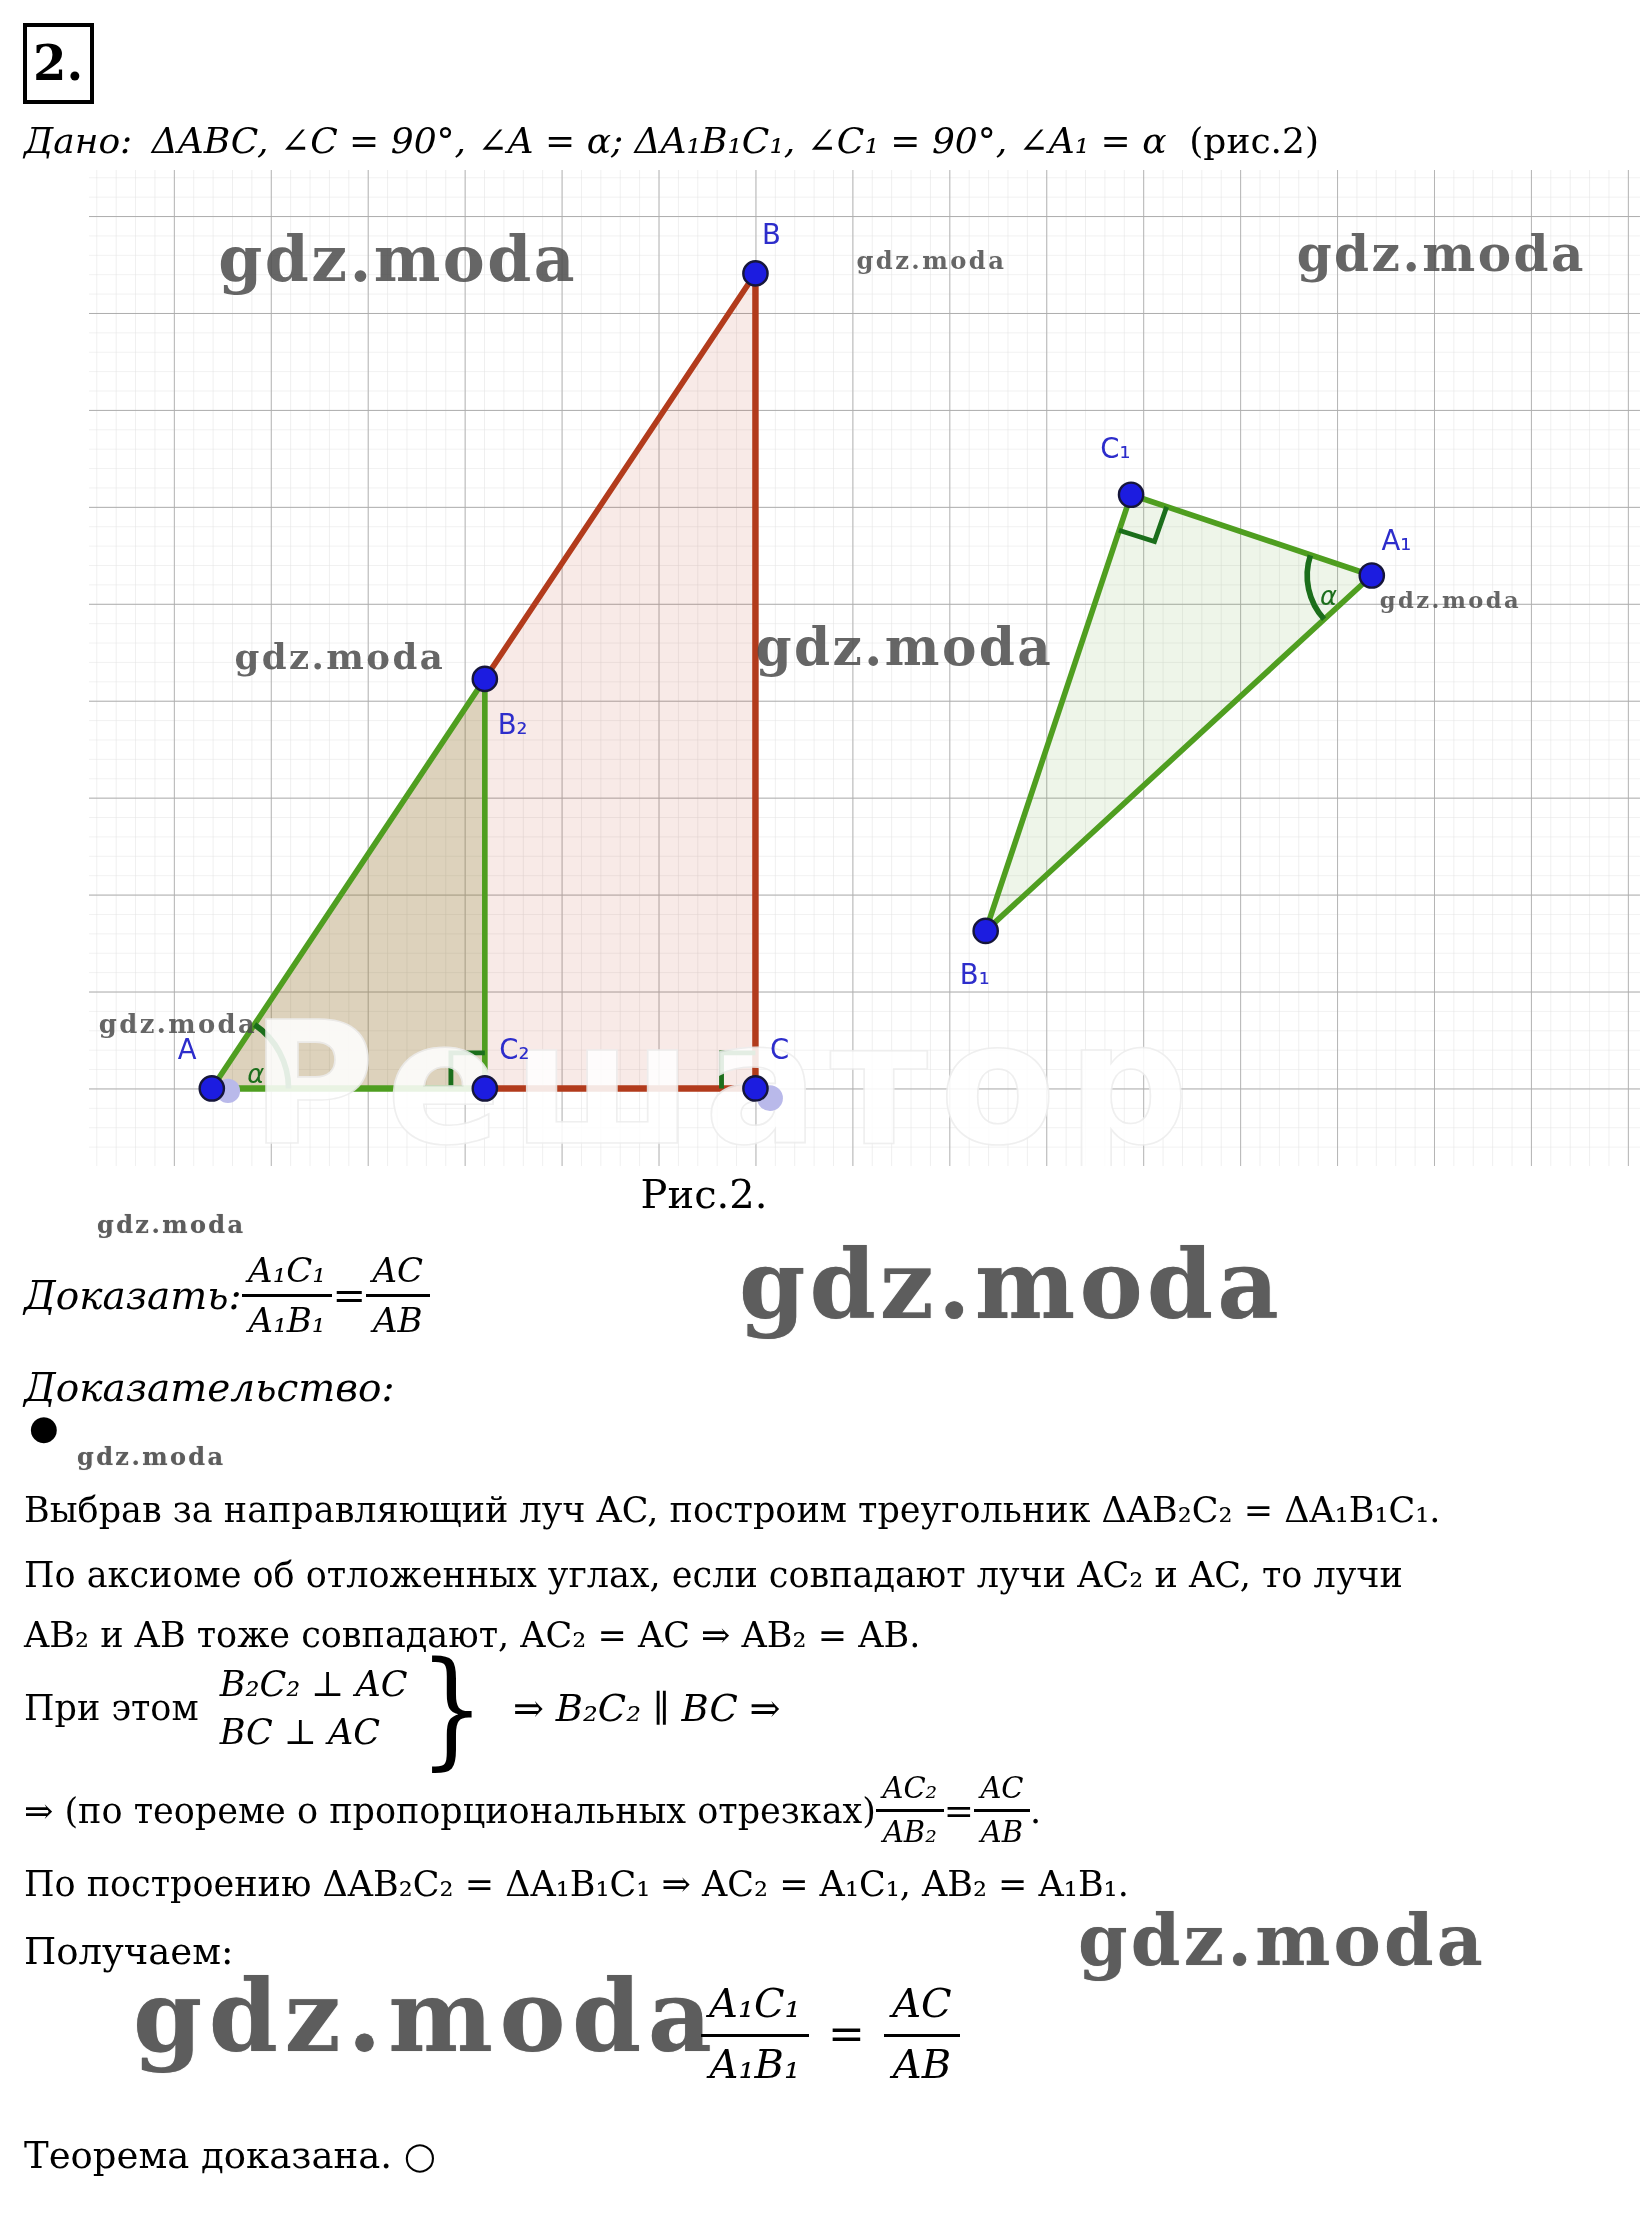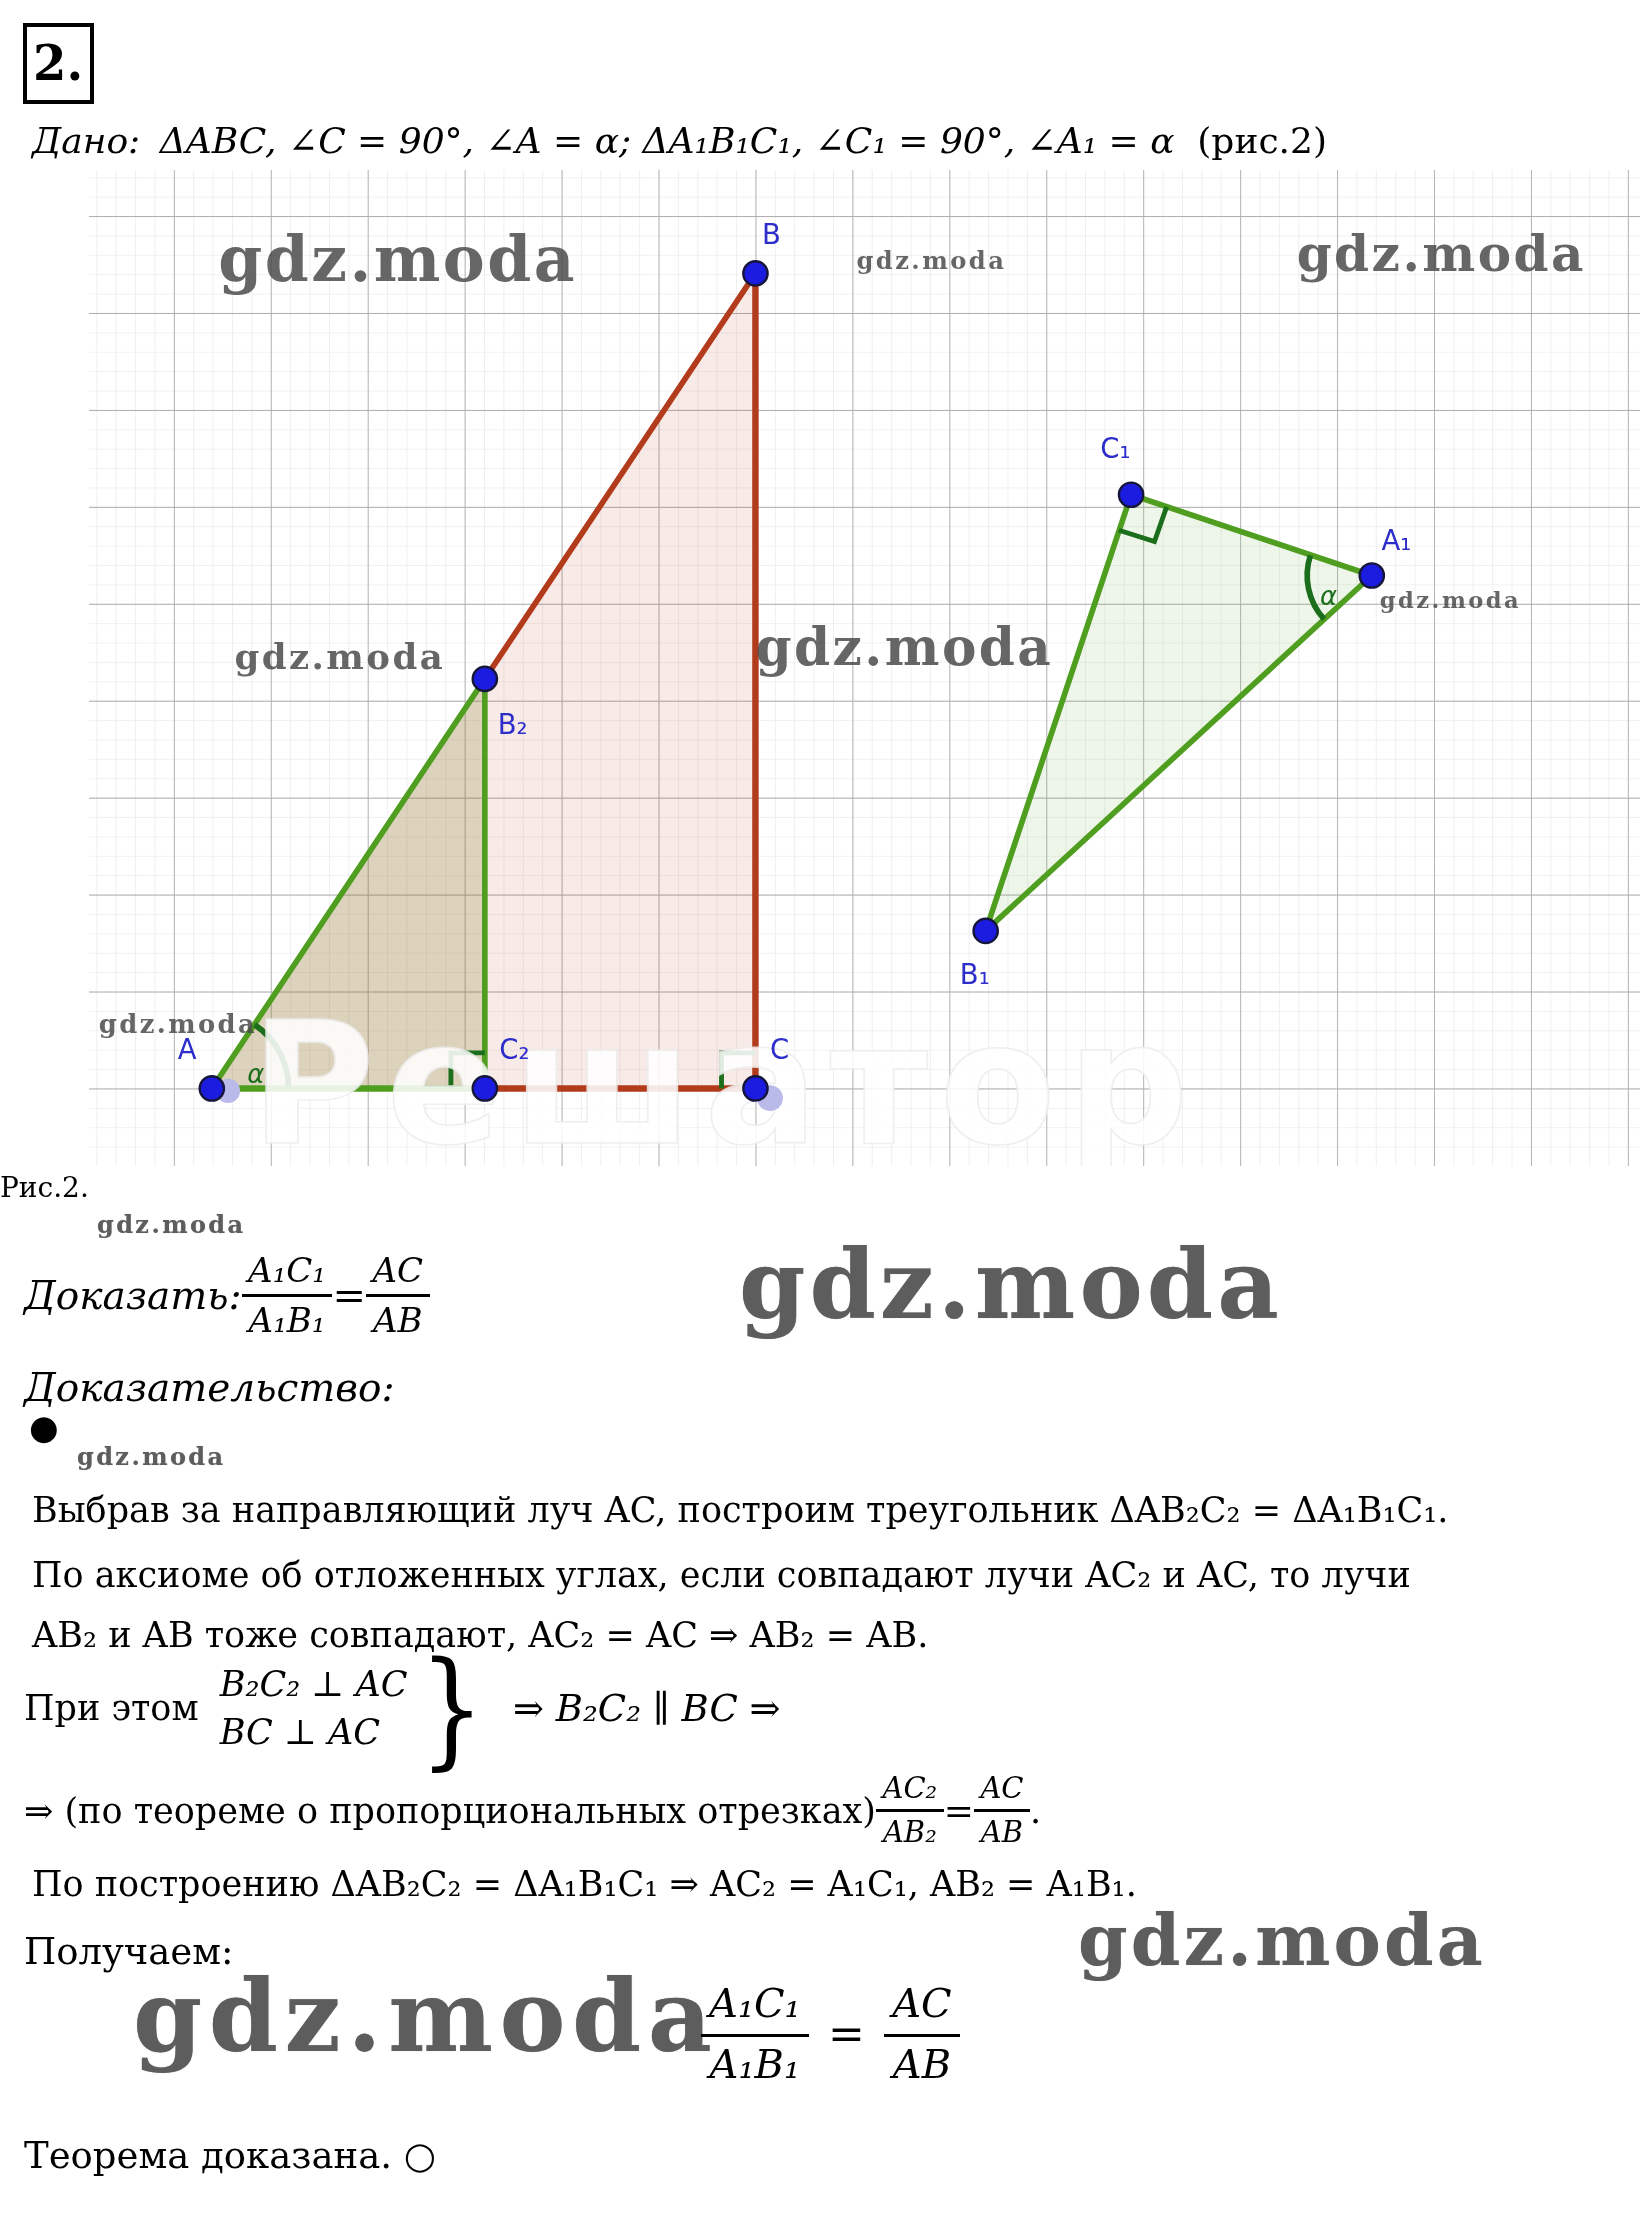--- a/index.html
+++ b/index.html
@@ -1,30 +1,30 @@
 <!DOCTYPE html>
 <html style="font-size:13px"><head>
 <meta charset="utf-8">
 <style>
   html,body{margin:0;padding:0;background:#fff;}
   #page{position:relative;width:1648px;height:2239px;background:#ffffff;
         font-family:"DejaVu Serif","DejaVu Sans",serif;color:#000;overflow:hidden;}
   .abs{position:absolute;}
   .italic{font-style:italic;}
-  .nowrap{white-space:nowrap;margin-left:8px;}
+  .nowrap{white-space:nowrap;}
 
   .problem-box{left:22.6px;top:22.6px;width:63px;height:73px;border:4.8px solid #000;
        display:flex;align-items:center;justify-content:center;
        font-size:48px;font-weight:bold;}
   .given-line{left:24px;top:120px;font-size:36px;}
   .given-line .math{font-style:italic;margin-left:8px;}
   .given-line .ref{font-style:normal;margin-left:11.3px;}
 
   .figure-wrap{left:89px;top:170px;width:1551px;height:996px;}
-  .caption{left:0;top:1171px;width:1408px;font-size:28px;}
+  .caption{left:0;top:1171px;width:1408px;text-align:center;font-size:40px;}
 
   
   .wm{font-family:"DejaVu Serif",serif;font-weight:bold;color:#474747;
       opacity:.88;letter-spacing:2.4px;text-shadow:0 0 0.8px #8a8a8a;}
   .wm-svg{font-family:"DejaVu Serif",serif;font-weight:bold;fill:#4c4c4c;opacity:.85;letter-spacing:3px;}
   .wm-white{font-family:"DejaVu Sans",sans-serif;font-weight:bold;fill:#ffffff;
       stroke:#ededed;stroke-width:2px;opacity:.88;letter-spacing:14px;}
   .wm-s1{left:97px;top:1210px;font-size:24px;}
   .wm-b1{left:739px;top:1229px;font-size:95px;letter-spacing:4px;}
   .wm-s2{left:77px;top:1442px;font-size:24px;}

